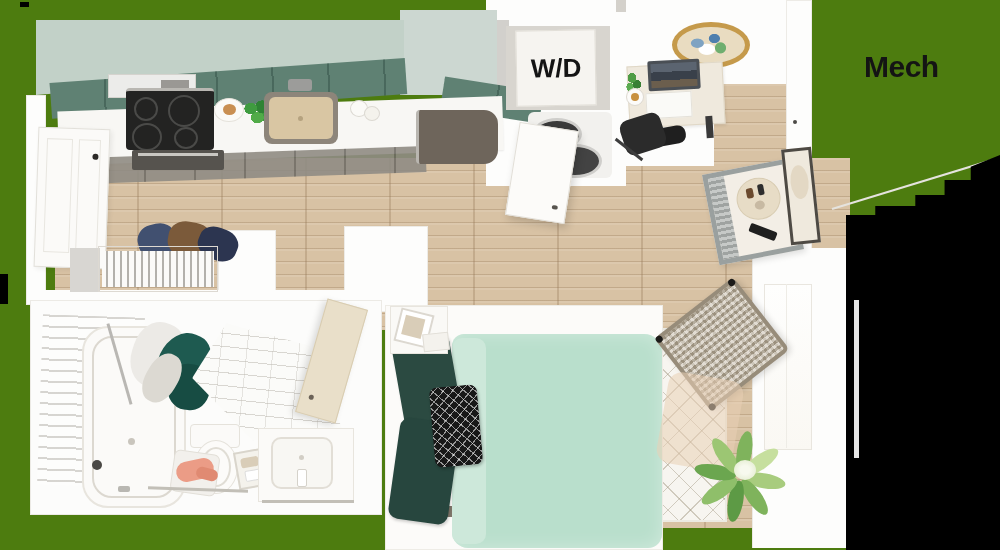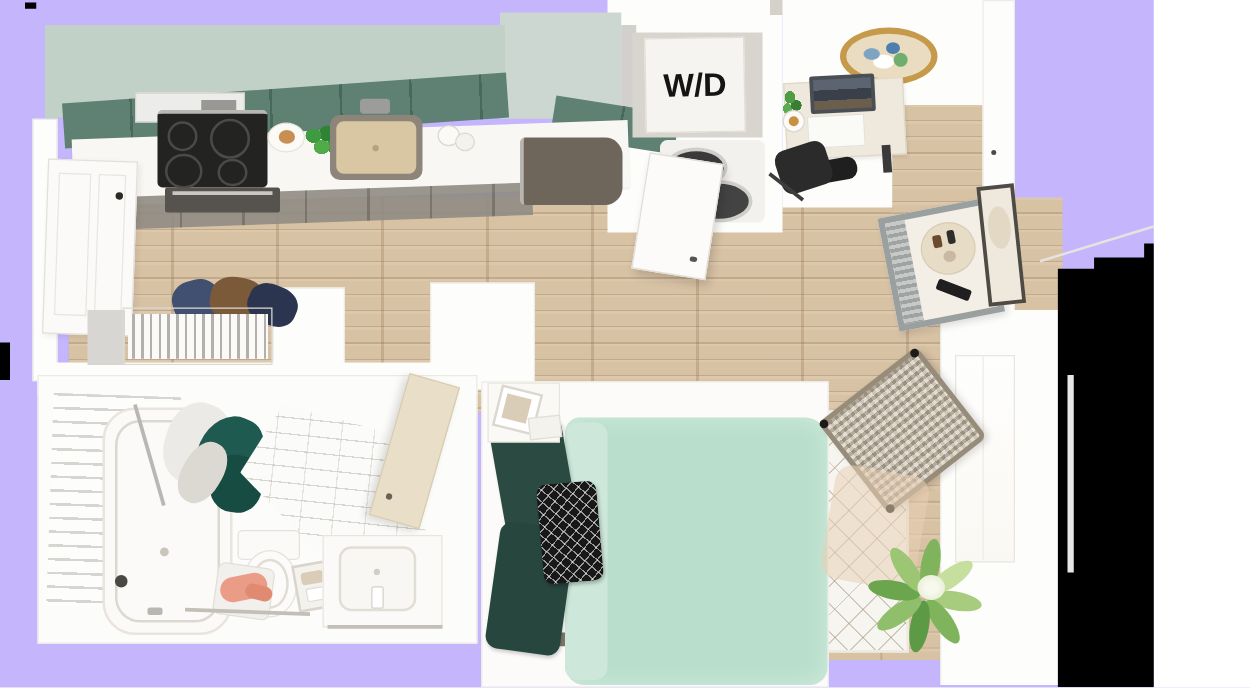--- a/index.html
+++ b/index.html
@@ -1,16 +1,16 @@
 <!DOCTYPE html>
 <html style="--label-color: #141414; --cabinet-sage: #c2d1c8; --cabinet-tall-sage: #ccd7d1; --cabinet-teal: #5f8173; --base-cabinet: #908c84; --counter-white: #f8f7f4; --floor-wood: #d8c2a4; --duvet-mint: #b9dfcc; --pillow-green: #2b4a41; --accent-pillow-black: #181818; --shower-curtain-teal: #1e5a50; --gold-tray: #c59a4b; --appliance-dark: #6e655b; --stove-black: #232322; --towel-pink: #eb9c86; --plant-green: #7fb35c; --artifact-black: #000000;"><head>
 <meta charset="utf-8">
 <style>
   html,body{margin:0;padding:0;background:#fff;font-family:"Liberation Sans",sans-serif;}
-  #stage{position:relative;width:923px;height:550px;background:#c4b5fd;overflow:hidden;}
+  #stage{position:relative;width:1000px;height:550px;background:#4d7c0f;overflow:hidden;}
   .a{position:absolute;}
   
   .wood{
     background-color:var(--floor-wood,#d8c2a4);
     background-image:
       repeating-linear-gradient(90deg, rgba(146,117,84,0) 0 82px, rgba(146,117,84,.30) 82px 84px),
       repeating-linear-gradient(180deg, rgba(255,255,255,.10) 0 2px, rgba(146,117,84,0) 2px 12px, rgba(146,117,84,.32) 12px 13px);
   }
   .rug-tex{
     background-color:#f7f5f0;
@@ -242,14 +242,15 @@
     <div class="leaf" style="background:#c6df9e;transform:rotate(325deg);"></div>
     <div class="a" style="left:34px;top:32px;width:22px;height:20px;border-radius:50%;background:radial-gradient(#f7f9ee 30%,#e9f0d8 70%);"></div>
   </div>
 
   <div class="a" style="left:832px;top:208px;width:178px;height:2px;background:#e5e3de;transform:rotate(-17deg);transform-origin:left center;"></div>
   <div class="a" style="left:846px;top:155px;width:154px;height:395px;background:var(--artifact-black,#000);clip-path:polygon(0 15.2%,19% 15.2%,19% 12.9%,45% 12.9%,45% 10.1%,64% 10.1%,64% 6.3%,81% 6.3%,81% 3%,100% 0,100% 100%,0 100%);"></div>
   <div class="a" style="left:854px;top:300px;width:5px;height:158px;background:#fff;opacity:.9;"></div>
   <div class="a" style="left:0;top:274px;width:8px;height:30px;background:var(--artifact-black,#000);"></div>
   <div class="a" style="left:20px;top:2px;width:9px;height:5px;background:var(--artifact-black,#000);"></div>
 
+  <div class="a label-txt" style="left:864px;top:50px;width:120px;height:40px;font-size:30px;letter-spacing:-0.5px;">Mech</div>
 
 </div>
 
 </body></html>

